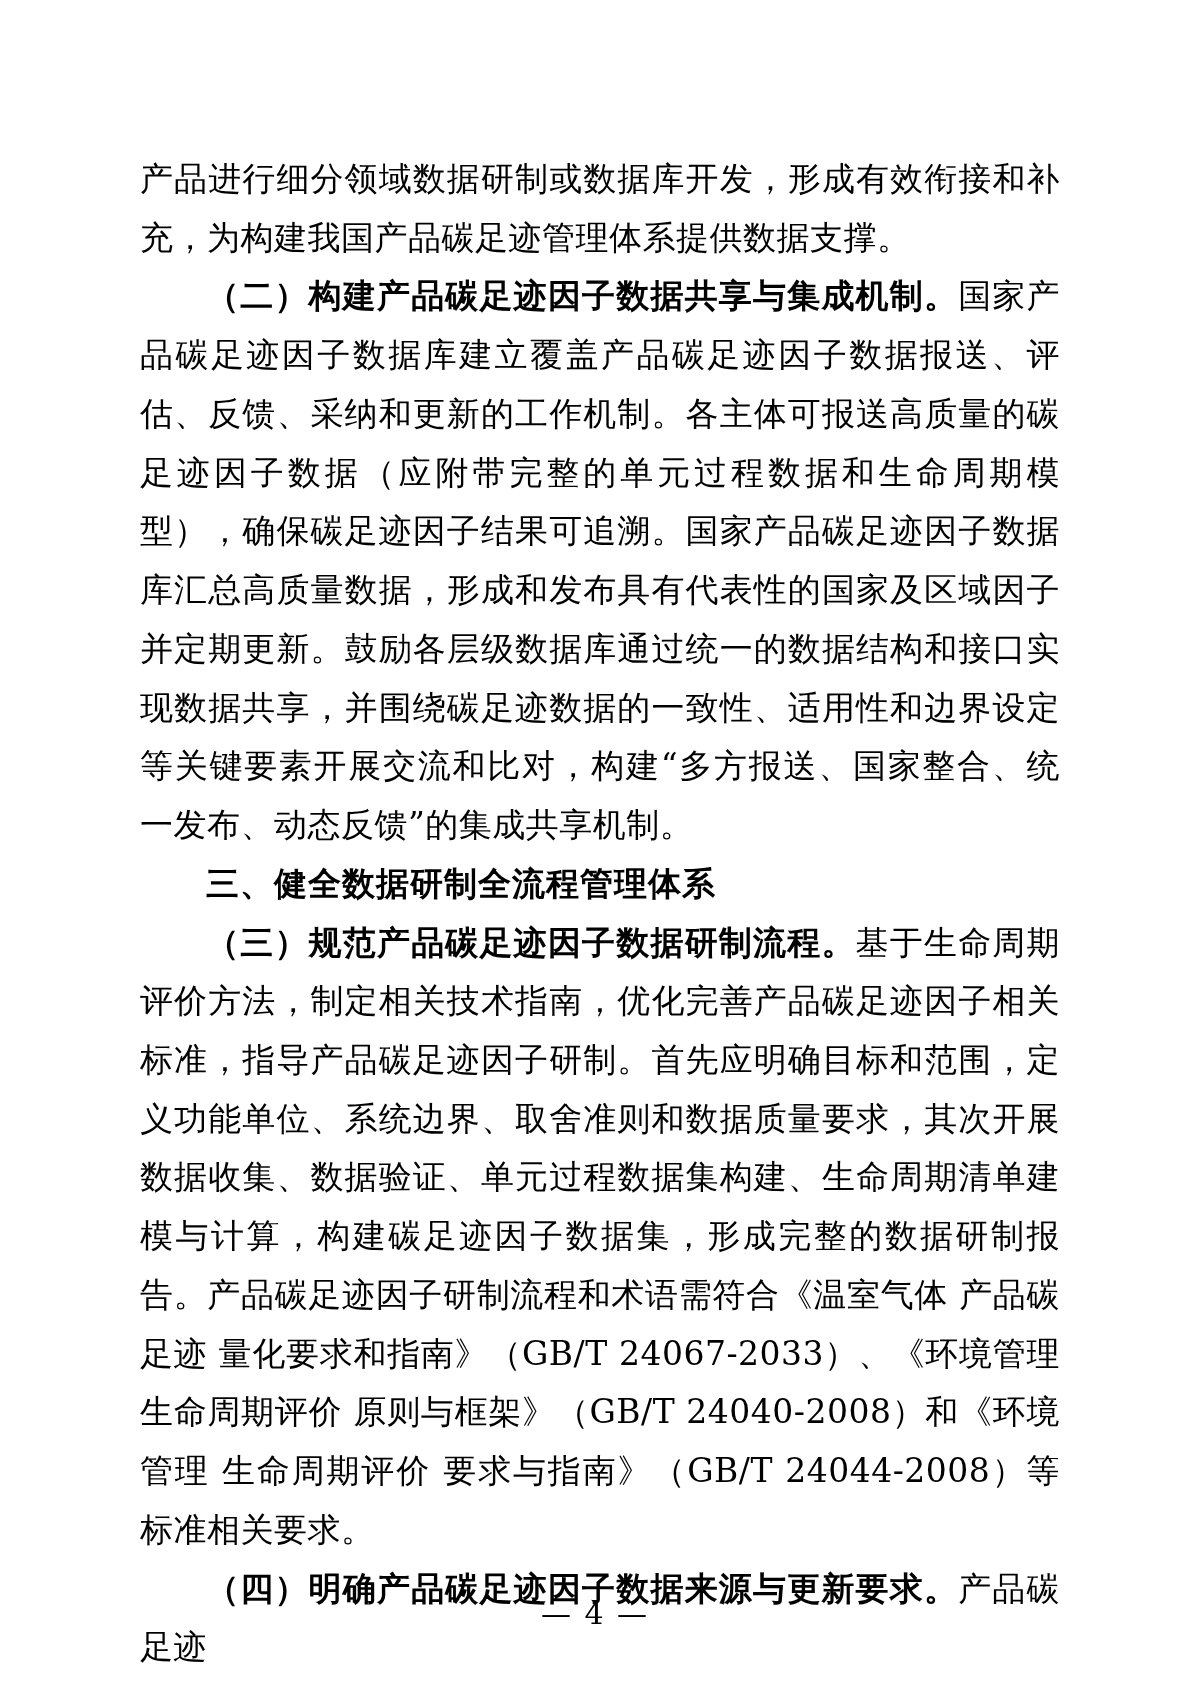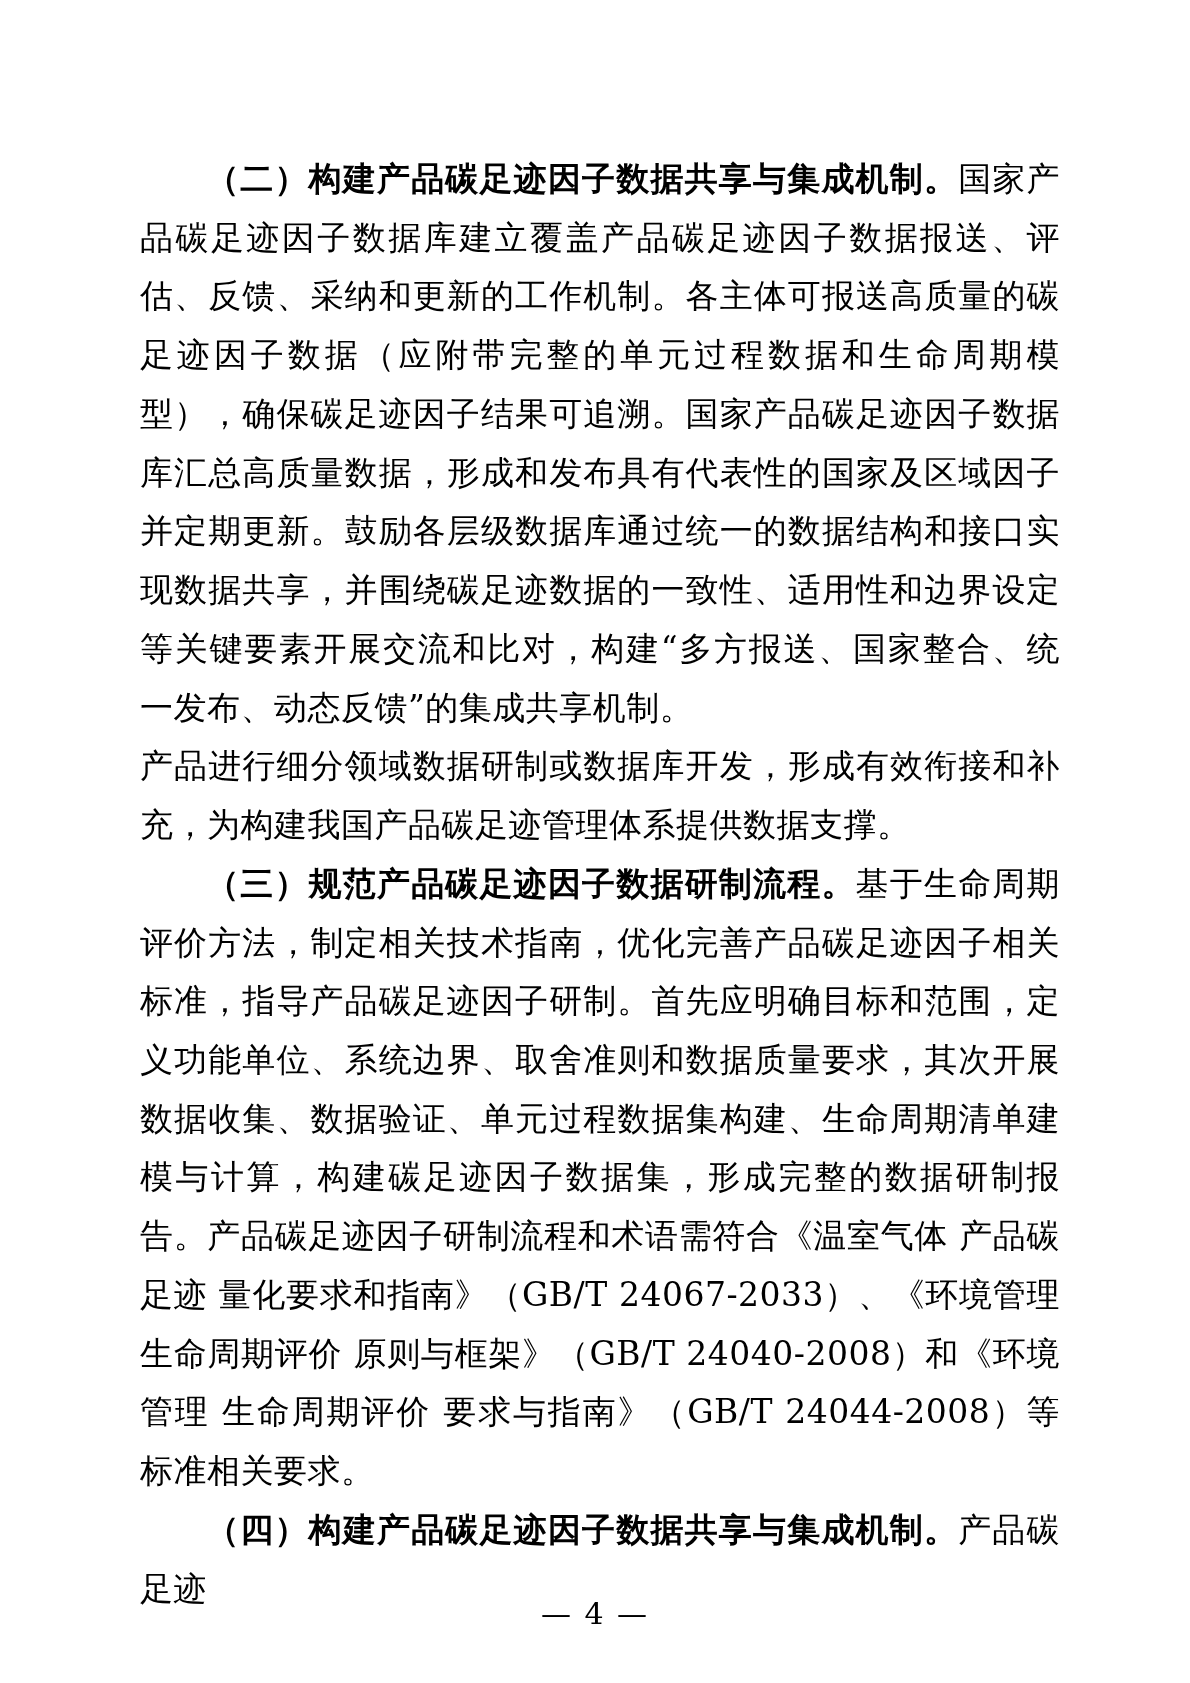--- a/index.html
+++ b/index.html
@@ -57,25 +57,26 @@
     font-family: "DejaVu Serif", "Liberation Serif", serif;
     letter-spacing: 2px;
   }
 </style>
 </head>
 <body>
 
 <div class="page">
   <div class="doc-body">
 
+    <p class="para">产品进行细分领域数据研制或数据库开发，形成有效衔接和补充，为构建我国产品碳足迹管理体系提供数据支撑。</p>
+
     <p class="para indent2"><span class="bold-lead">（二）构建产品碳足迹因子数据共享与集成机制。</span><span>国家产品碳足迹因子数据库建立覆盖产品碳足迹因子数据报送、评估、反馈、采纳和更新的工作机制。各主体可报送高质量的碳足迹因子数据（应附带完整的单元过程数据和生命周期模型），确保碳足迹因子结果可追溯。国家产品碳足迹因子数据库汇总高质量数据，形成和发布具有代表性的国家及区域因子并定期更新。鼓励各层级数据库通过统一的数据结构和接口实现数据共享，并围绕碳足迹数据的一致性、适用性和边界设定等关键要素开展交流和比对，构建“多方报送、国家整合、统一发布、动态反馈”的集成共享机制。</span></p>
 
-    <p class="para">产品进行细分领域数据研制或数据库开发，形成有效衔接和补充，为构建我国产品碳足迹管理体系提供数据支撑。</p>
-
+    <p class="heading">三、健全数据研制全流程管理体系</p>
 
     <p class="para indent2"><span class="bold-lead">（三）规范产品碳足迹因子数据研制流程。</span><span>基于生命周期评价方法，制定相关技术指南，优化完善产品碳足迹因子相关标准，指导产品碳足迹因子研制。首先应明确目标和范围，定义功能单位、系统边界、取舍准则和数据质量要求，其次开展数据收集、数据验证、单元过程数据集构建、生命周期清单建模与计算，构建碳足迹因子数据集，形成完整的数据研制报告。产品碳足迹因子研制流程和术语需符合《温室气体 产品碳足迹 量化要求和指南》（GB/T 24067-2033）、《环境管理 生命周期评价 原则与框架》（GB/T 24040-2008）和《环境管理 生命周期评价 要求与指南》（GB/T 24044-2008）等标准相关要求。</span></p>
 
-    <p class="para indent2"><span class="bold-lead">（四）构建产品碳足迹因子数据共享与集成机制。</span><span>产品碳足迹</span></p>
+    <p class="para indent2"><span class="bold-lead">（四）明确产品碳足迹因子数据来源与更新要求。</span><span>产品碳足迹</span></p>
 
   </div>
 
   <div class="page-number">— 4 —</div>
 </div>
 
 </body></html>

